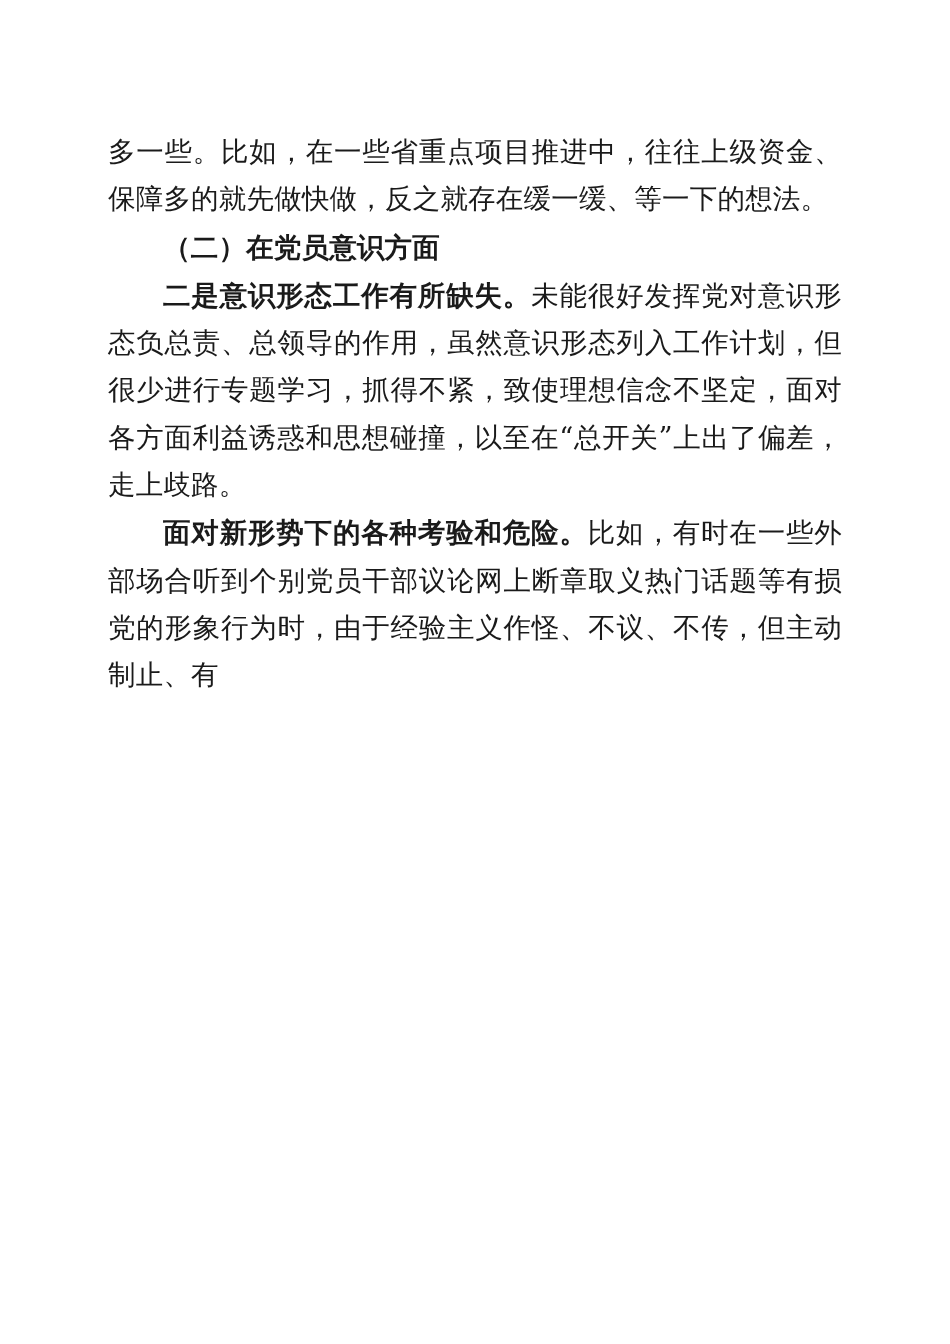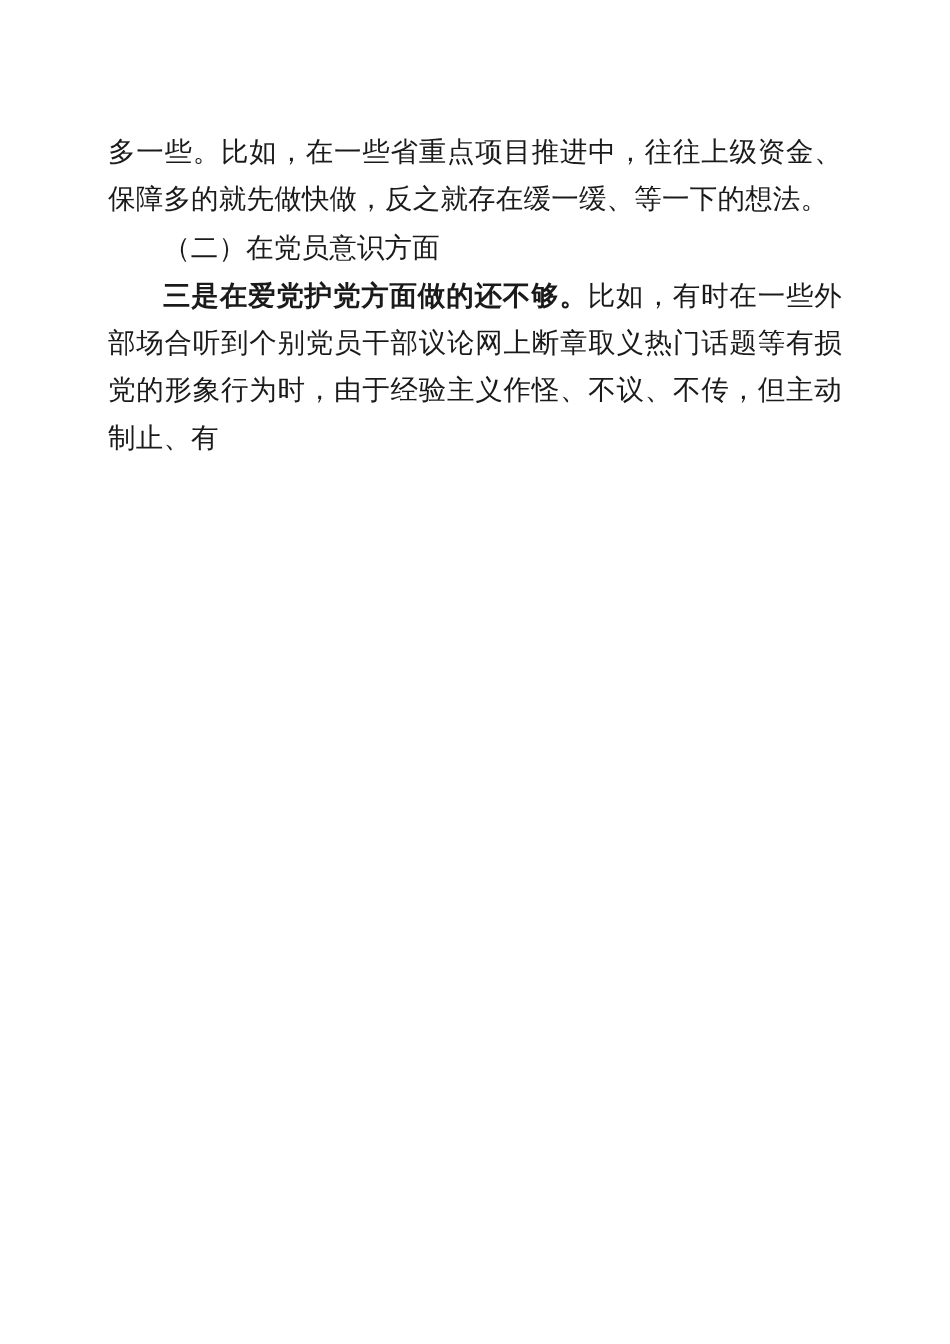--- a/index.html
+++ b/index.html
@@ -26,21 +26,21 @@
     line-height: 1.72;
     text-align: justify;
     text-justify: inter-ideograph;
     letter-spacing: 0.2px;
   }
   .para {
     margin: 0 0 1px 0;
     text-indent: 2em;
   }
   .para.heading {
-    font-weight: 400;
+    font-weight: 700;
   }
   .b {
     font-weight: 700;
   }
 </style>
 </head>
 <body>
 
 <div class="page">
   <div class="doc-body">
@@ -48,19 +48,22 @@
     <p class="para" style="text-indent:0;">
       <span>多一些。比如，在一些省重点项目推进中，往往上级资金、保障多的就先做快做，反之就存在缓一缓、等一下的想法。</span>
     </p>
 
 
     <p class="para heading">
       <span>（二）在党员意识方面</span>
     </p>
 
 
+    <p class="para">
+      <span class="b">二是意识形态工作有所缺失。</span><span>未能很好发挥党对意识形态负总责、总领导的作用，虽然意识形态列入工作计划，但很少进行专题学习，抓得不紧，致使理想信念不坚定，面对各方面利益诱惑和思想碰撞，以至在“总开关”上出了偏差，走上歧路。</span>
+    </p>
 
     <p class="para">
-      <span class="b">三是在爱党护党方面做的还不够。</span><span>比如，有时在一些外部场合听到个别党员干部议论网上断章取义热门话题等有损党的形象行为时，由于经验主义作怪、不议、不传，但主动制止、有</span>
+      <span class="b">面对新形势下的各种考验和危险。</span><span>比如，有时在一些外部场合听到个别党员干部议论网上断章取义热门话题等有损党的形象行为时，由于经验主义作怪、不议、不传，但主动制止、有</span>
     </p>
 
   </div>
 </div>
 
 </body></html>

